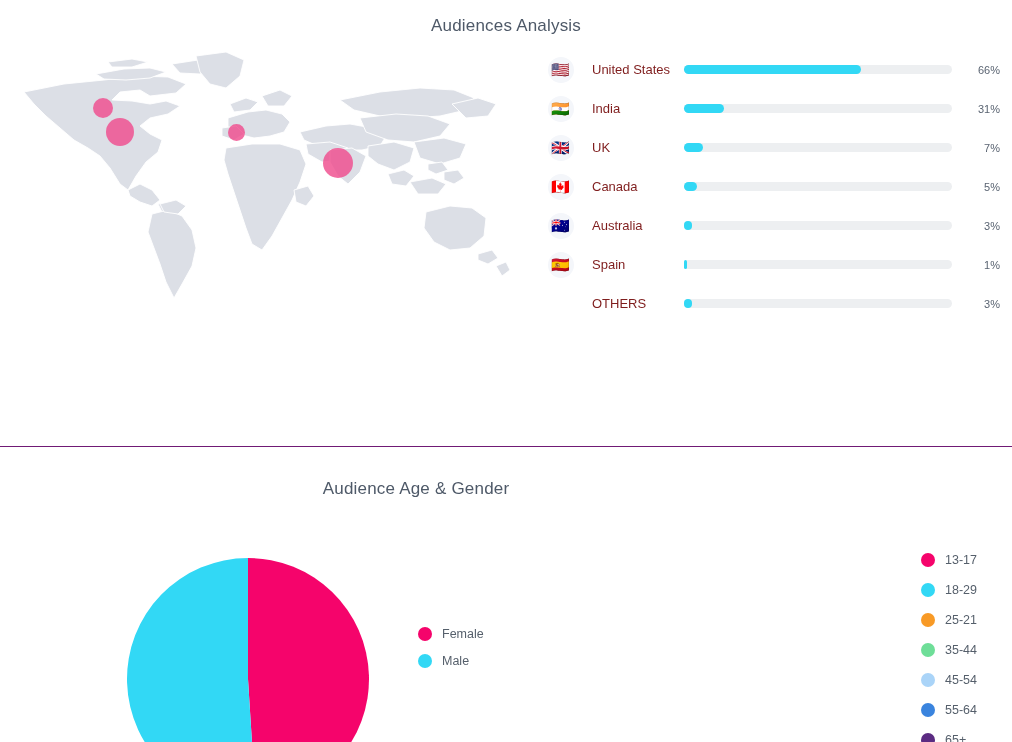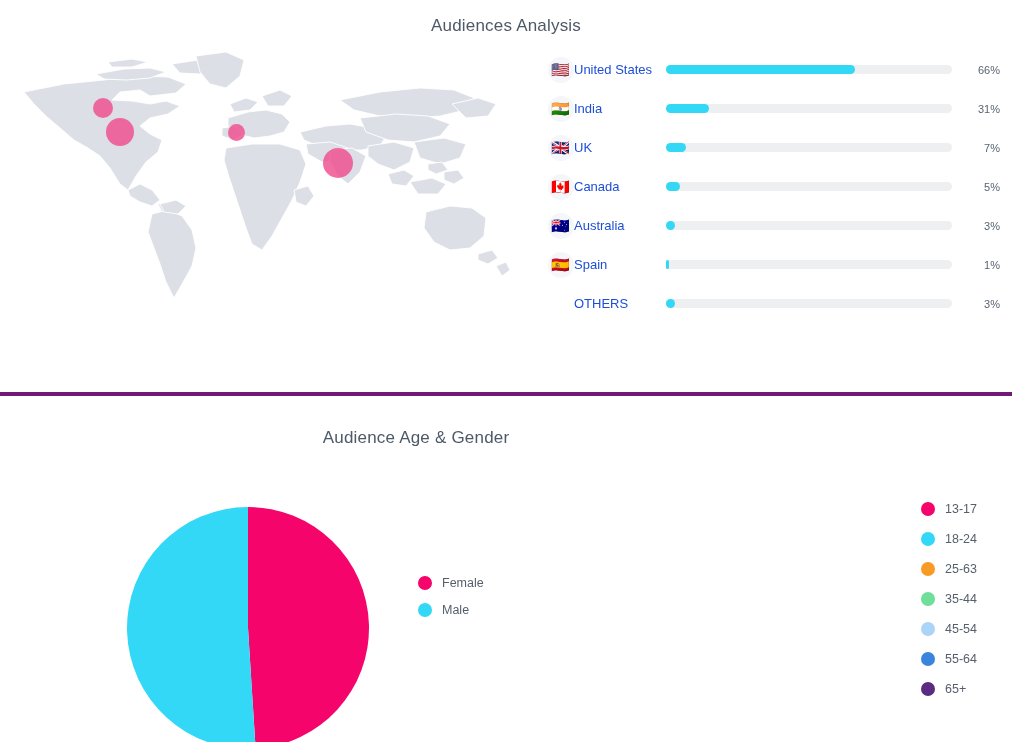--- a/index.html
+++ b/index.html
@@ -13,23 +13,23 @@
     font-family: "Liberation Sans", sans-serif;
     color: #4a4a5a;
     overflow: hidden;
     position: relative;
   }
 
   
   #audiences-section {
     position: relative;
     width: 1012px;
-    height: 396px;
+    height: 447px;
     box-sizing: border-box;
-    border-bottom: 4px solid #701a75;
+    border-bottom: 1px solid #701a75;
   }
 
   .section-title {
     position: absolute;
     left: 0;
     right: 0;
     text-align: center;
     font-size: 17px;
     font-weight: 400;
     color: #4e5968;
@@ -80,22 +80,23 @@
     display: flex;
     align-items: center;
     justify-content: center;
     font-size: 15px;
     line-height: 1;
     overflow: hidden;
   }
   .flag-badge.empty { background: transparent; }
   .country-name {
     flex: 0 0 92px;
+    margin-left: 18px;
     font-size: 13px;
-    color: #1d4ed8;
+    color: #7f1d1d;
     white-space: nowrap;
   }
   .bar-track {
     flex: 1 1 auto;
     height: 9px;
     background: #edeff1;
     border-radius: 5px;
     position: relative;
     margin-right: 14px;
   }
@@ -332,25 +333,25 @@
   </div>
 
 
   <div id="age-legend">
     <div class="legend-item">
       <span class="legend-dot" style="background:#f5046b"></span>
       <span class="legend-label">13-17</span>
     </div>
     <div class="legend-item">
       <span class="legend-dot" style="background:#32d8f5"></span>
-      <span class="legend-label">18-24</span>
+      <span class="legend-label">18-29</span>
     </div>
     <div class="legend-item">
       <span class="legend-dot" style="background:#f89a26"></span>
-      <span class="legend-label">25-63</span>
+      <span class="legend-label">25-21</span>
     </div>
     <div class="legend-item">
       <span class="legend-dot" style="background:#6ede98"></span>
       <span class="legend-label">35-44</span>
     </div>
     <div class="legend-item">
       <span class="legend-dot" style="background:#aad4f8"></span>
       <span class="legend-label">45-54</span>
     </div>
     <div class="legend-item">

